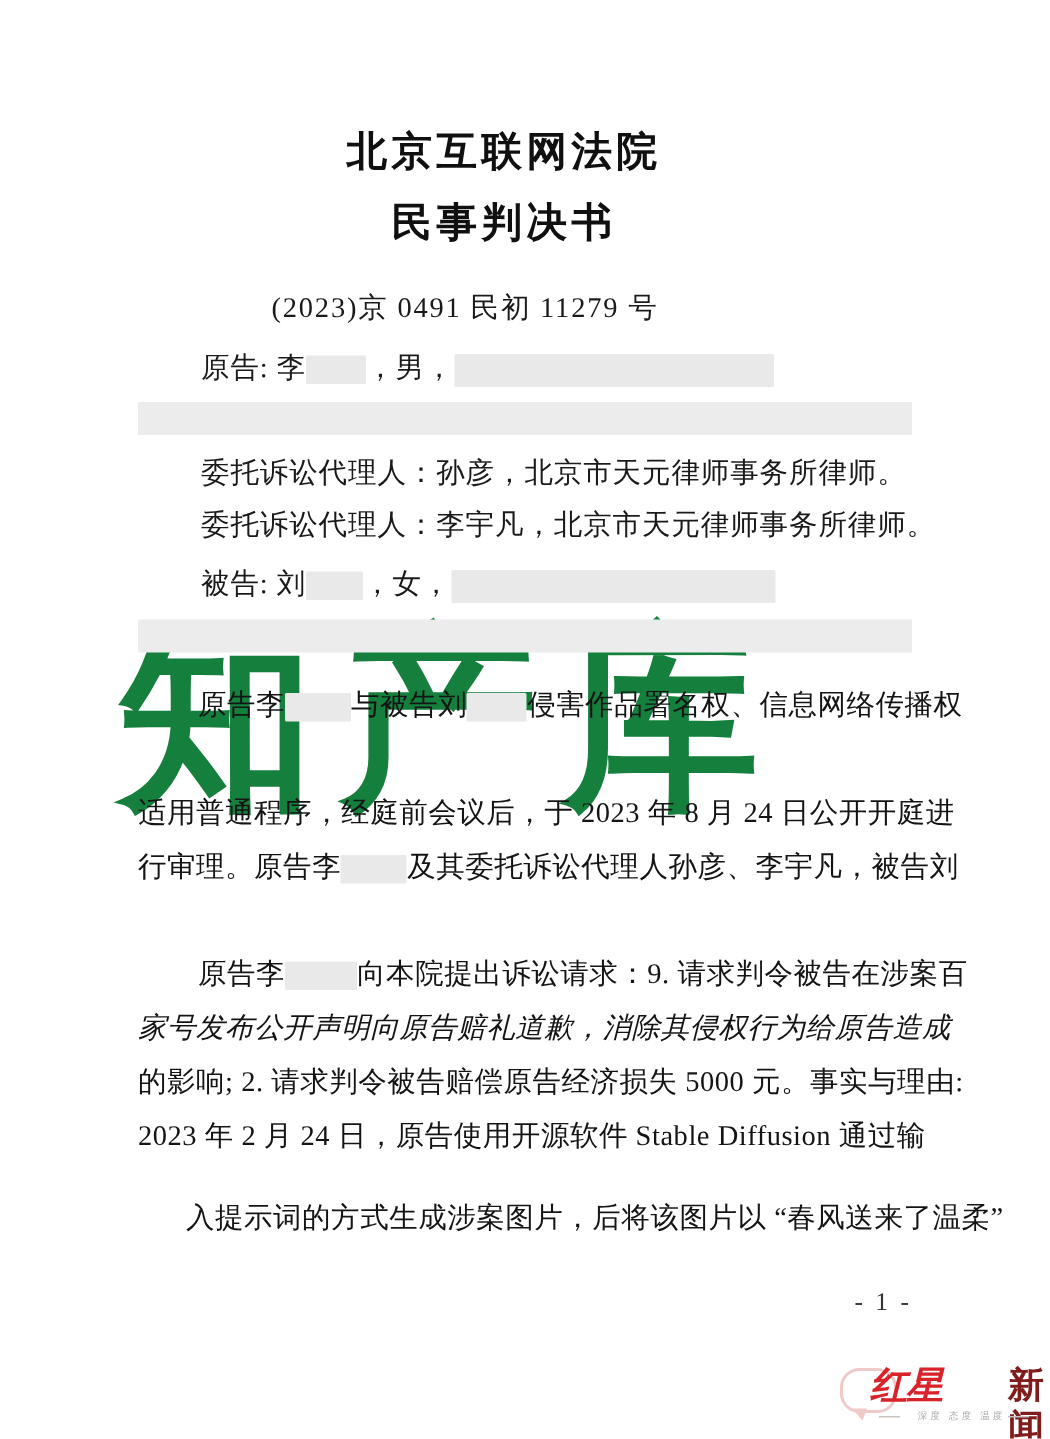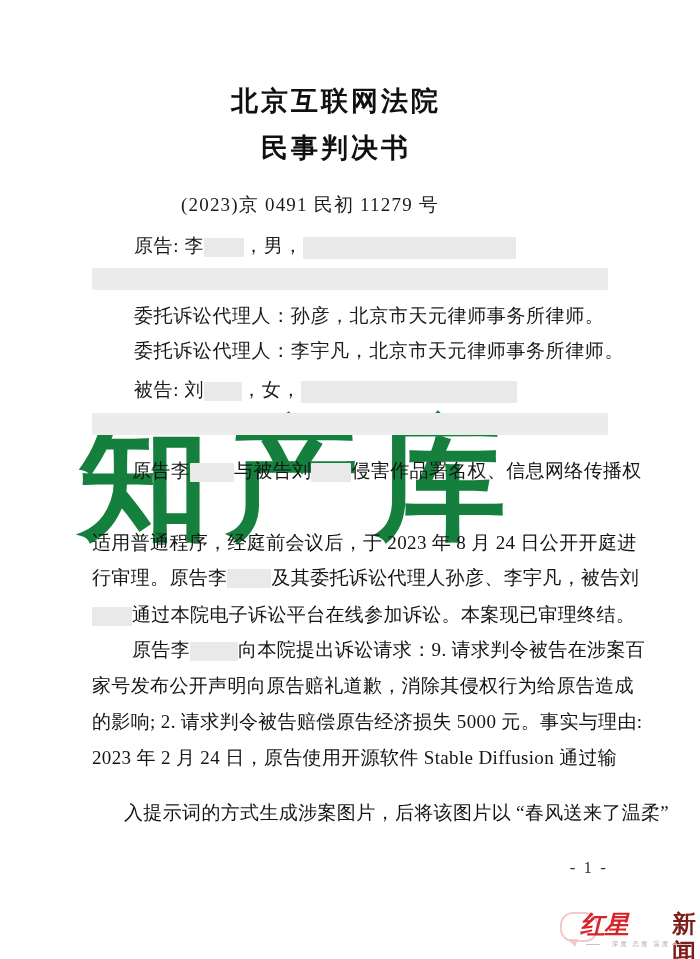--- a/index.html
+++ b/index.html
@@ -230,31 +230,28 @@
 
     <div class="party" style="top:374px;">
       <span class="indent">被告: 刘</span><span class="redact" style="width:38px;"></span><span>，女，</span><span class="redact" style="width:216px;height:22px;"></span>
     </div>
     <div class="redact-bar" style="left:92px; top:413px; width:516px; height:22px;"></div>
 
     <div class="body-line first" style="top:458px;">
       <span>原告李</span><span class="redact" style="width:44px;"></span><span>与被告刘</span><span class="redact" style="width:40px;"></span><span>侵害作品署名权、信息网络传播权</span>
     </div>
     <div class="body-line" style="top:530px;">适用普通程序，经庭前会议后，于 2023 年 8 月 24 日公开开庭进</div>
-    <div class="body-line" style="top:566px;font-family:Liberation Mono, monospace;">
+    <div class="body-line" style="top:566px;">
       <span>行审理。原告李</span><span class="redact" style="width:44px;"></span><span>及其委托诉讼代理人孙彦、李宇凡，被告刘</span>
-    </div>
-    <div class="body-line" style="top:602px;">
-      <span class="redact" style="width:40px;"></span><span>通过本院电子诉讼平台在线参加诉讼。本案现已审理终结。</span>
     </div>
 
     <div class="body-line first" style="top:637px;">
       <span>原告李</span><span class="redact" style="width:48px;"></span><span>向本院提出诉讼请求：9. 请求判令被告在涉案百</span>
     </div>
-    <div class="body-line" style="top:673px;">家号发布公开声明向原告赔礼道歉，消除其侵权行为给原告造成</div>
+    <div class="body-line" style="top:673px;font-style:italic;">家号发布公开声明向原告赔礼道歉，消除其侵权行为给原告造成</div>
     <div class="body-line" style="top:709px;">的影响; 2. 请求判令被告赔偿原告经济损失 5000 元。事实与理由:</div>
     <div class="body-line" style="top:745px;text-align:right;">2023 年 2 月 24 日，原告使用开源软件 Stable Diffusion 通过输</div>
     <div class="body-line" style="top:800px;margin-left:32px;">入提示词的方式生成涉案图片，后将该图片以 “春风送来了温柔”</div>
 
     <div class="page-no">- 1 -</div>
 
   </div>
 
   <div id="footer-logo">
     <div class="logo-bubble"></div>

